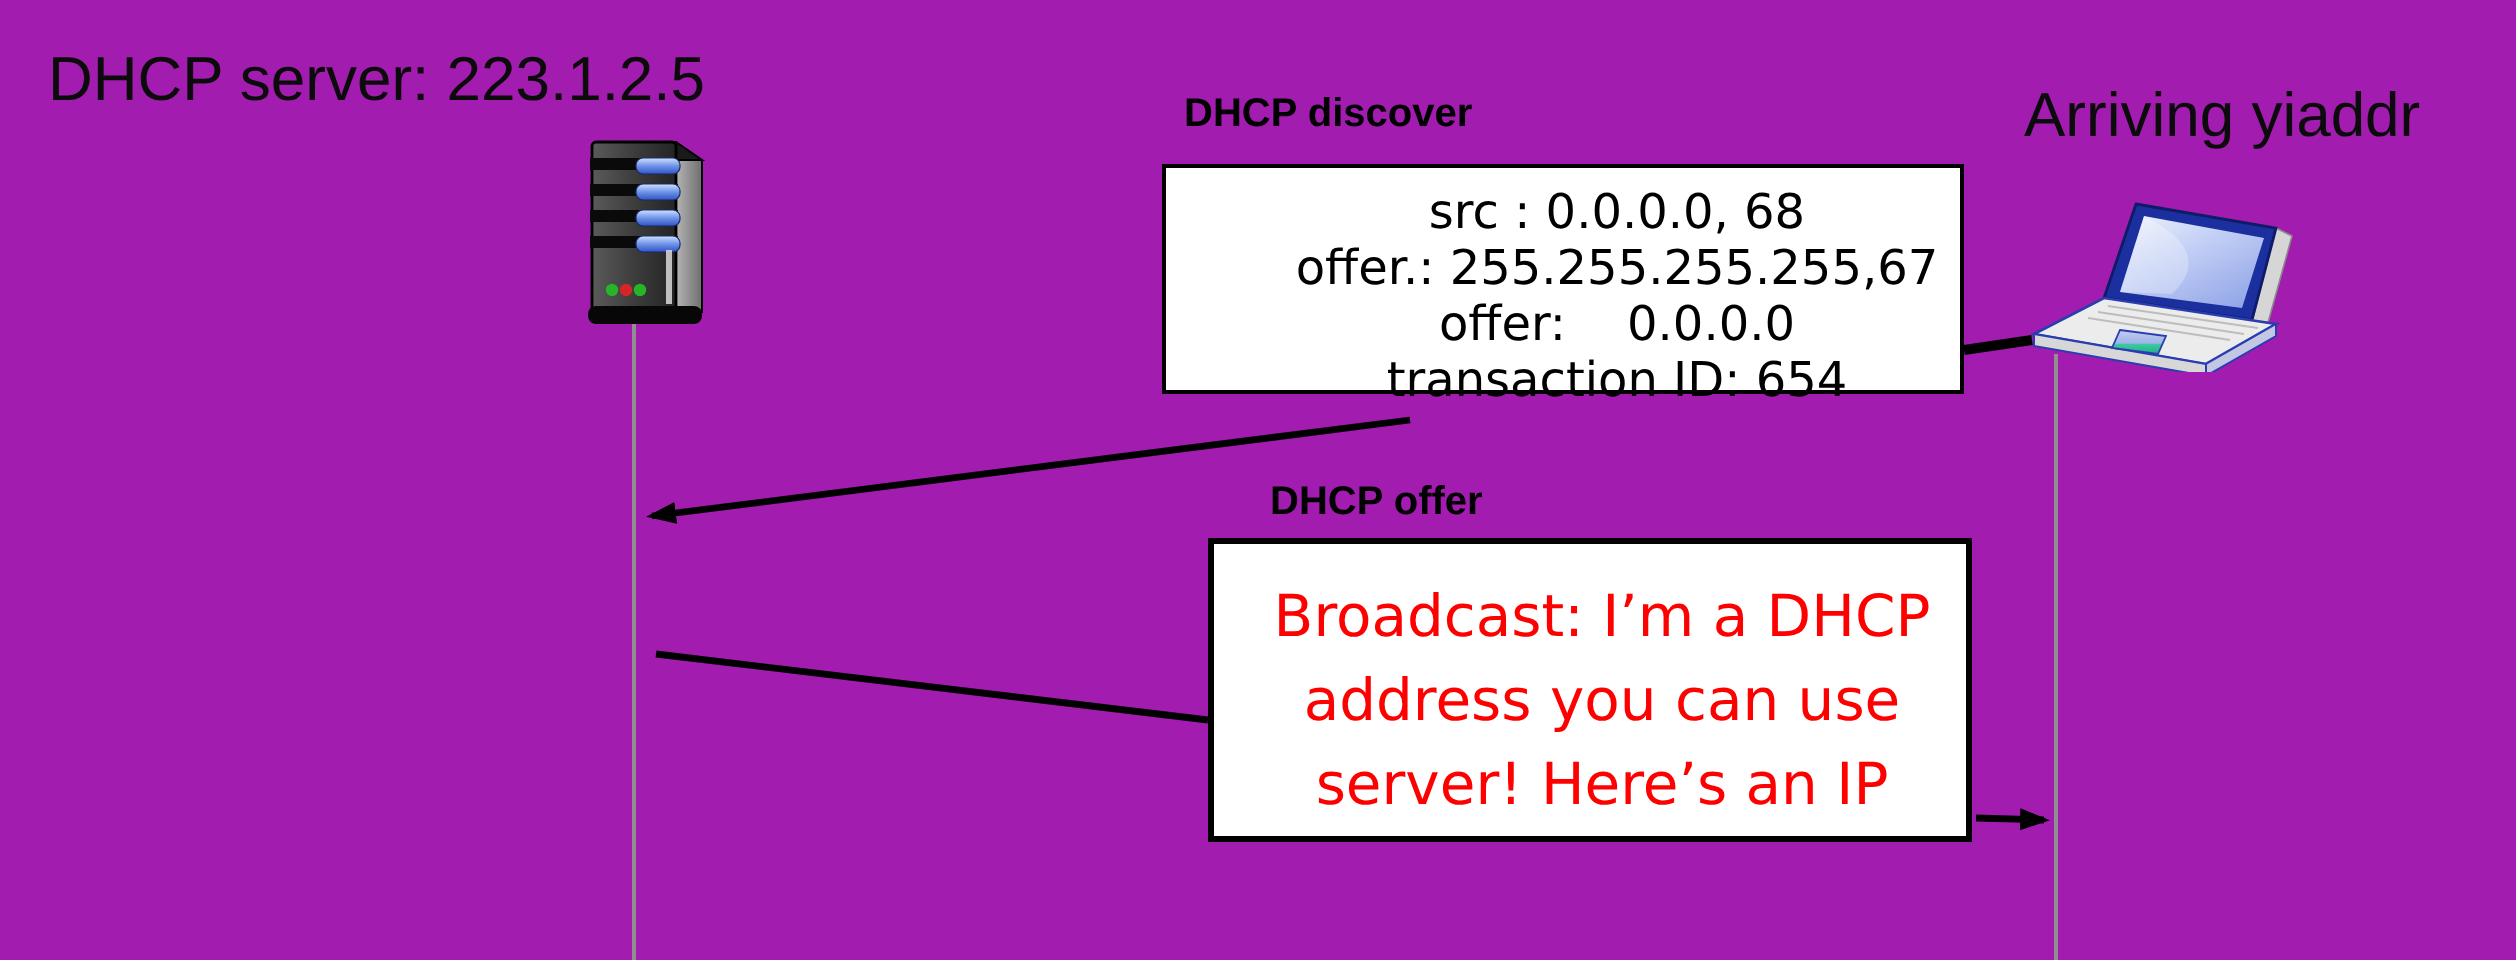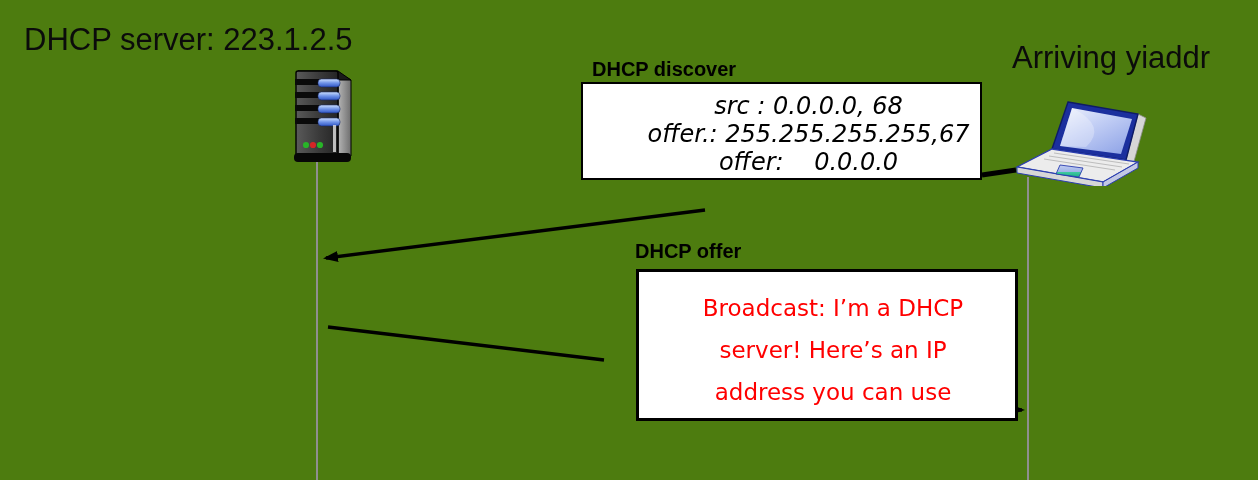--- a/index.html
+++ b/index.html
@@ -1,39 +1,39 @@
 <!DOCTYPE html>
 <html><head>
 <meta charset="utf-8">
 <style>
   html,body { margin:0; padding:0; background:#ffffff; }
   #canvas {
-    position:relative; width:1258px; height:480px; background:#4d7c0f;
+    position:relative; width:1258px; height:480px; background:#a21caf;
     font-family:"Liberation Sans", sans-serif; overflow:hidden;
   }
   .abs { position:absolute; }
   .host-title {
     font-size:31px; color:#0b0b0b; white-space:pre; letter-spacing:0px;
   }
   .msg-label {
     font-size:20px; font-weight:bold; color:#000; white-space:pre;
   }
   .msg-box {
     box-sizing:border-box; background:#ffffff; z-index:3;
     font-family:"DejaVu Sans", sans-serif; text-align:center;
   }
   #discover-box {
-    left:581px; top:82px; width:401px; height:98px;
+    left:581px; top:82px; width:401px; height:115px;
     border:2.5px solid #000; padding-top:8px; padding-left:54px;
-    font-size:24px; line-height:28px; color:#000;font-style:italic;
+    font-size:24px; line-height:28px; color:#000;
   }
   #offer-box {
     left:604px; top:269px; width:382px; height:152px;
     border:3px solid #000; padding-top:15px; padding-left:12px;
-    font-size:23px; line-height:42px; color:#ff0000;margin-left:32px;
+    font-size:29px; line-height:42px; color:#ff0000;
   }
   .box-line { white-space:pre; }
   .lifeline { width:2px; background:#8f8f8f; z-index:1; }
   #arrow-layer { left:0; top:0; z-index:2; pointer-events:none; }
 </style>
 </head>
 <body>
 
 <div id="canvas">
 
@@ -106,33 +106,34 @@
     <polygon points="9,75 95,90 95,96 9,81" fill="#d7d7d7" stroke="#2a3db0" stroke-width="1"></polygon>
     <polygon points="95,90 130,70 130,76 95,96" fill="#c2c8e4" stroke="#2a3db0" stroke-width="1"></polygon>
     <g stroke="#bdbdbd" stroke-width="1">
       <line x1="46" y1="61" x2="121" y2="72"></line>
       <line x1="41" y1="64" x2="114" y2="75"></line>
       <line x1="36" y1="67" x2="107" y2="78"></line>
     </g>
     <polygon points="52,73 75,76 71,85 48,82" fill="url(#lap-pad)" stroke="#2a3db0" stroke-width="0.9"></polygon>
   </svg>
 
-  <div class="abs msg-label" style="left:592px; top:46px;margin-top:12px;">DHCP discover</div>
+  <div class="abs msg-label" style="left:592px; top:46px;">DHCP discover</div>
   <div class="abs msg-label" style="left:635px; top:240px;">DHCP offer</div>
 
   <div id="discover-box" class="abs msg-box">
     <div class="box-line">src : 0.0.0.0, 68</div>
     <div class="box-line">offer.: 255.255.255.255,67</div>
     <div class="box-line">offer:    0.0.0.0</div>
+    <div class="box-line">transaction ID: 654</div>
   </div>
 
   <div id="offer-box" class="abs msg-box">
     <div class="box-line">Broadcast: I’m a DHCP</div>
+    <div class="box-line">address you can use</div>
     <div class="box-line">server! Here’s an IP</div>
-    <div class="box-line">address you can use</div>
   </div>
 
   <svg id="arrow-layer" class="abs" width="1258" height="480" viewBox="0 0 1258 480">
     <defs>
       <marker id="ah" markerWidth="15" markerHeight="11" refX="12" refY="5.5" orient="auto" markerUnits="userSpaceOnUse">
         <path d="M0,0 L15,5.5 L0,11 z" fill="#000"></path>
       </marker>
     </defs>
     <line x1="705" y1="210" x2="326" y2="258" stroke="#000" stroke-width="3.4" marker-end="url(#ah)"></line>
     <line x1="982" y1="175" x2="1016" y2="170" stroke="#000" stroke-width="5"></line>

